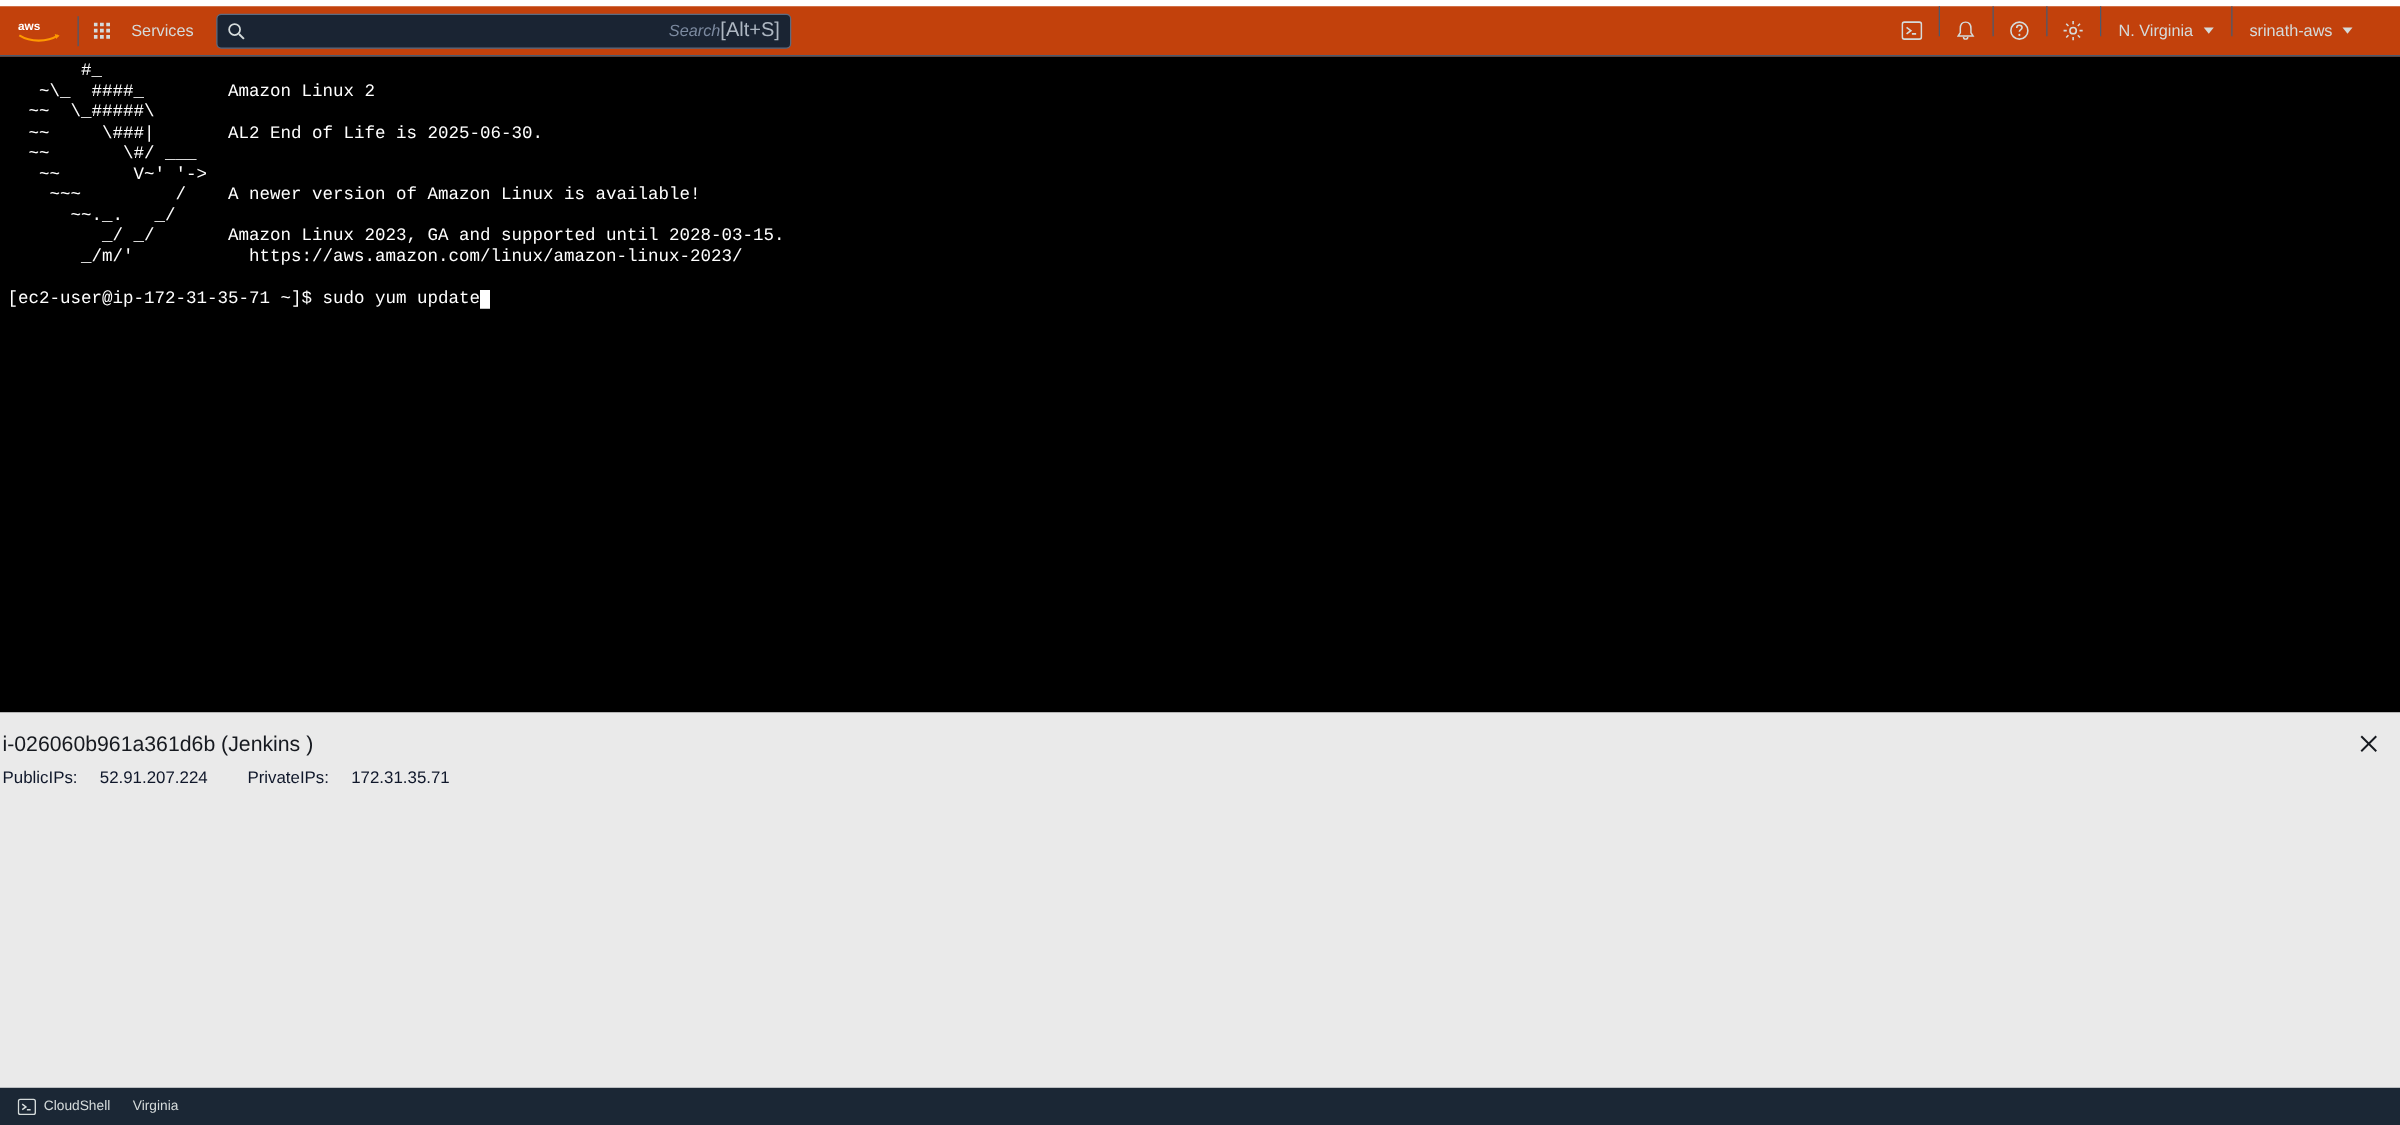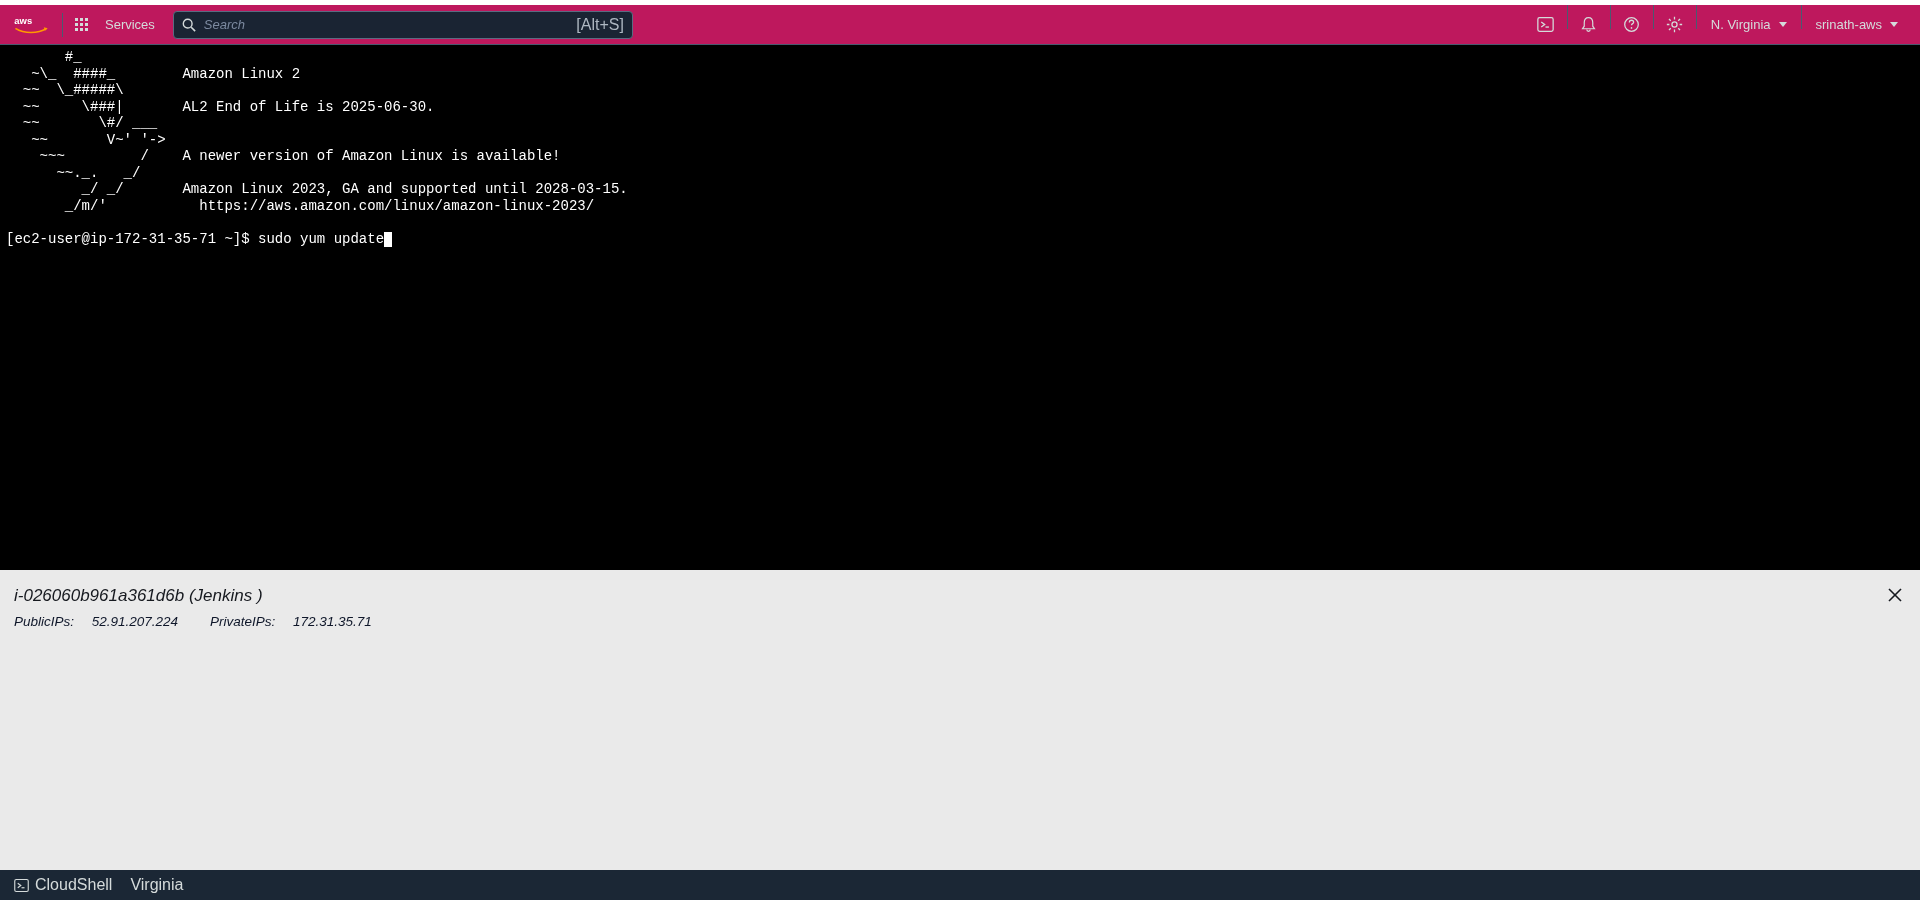--- a/index.html
+++ b/index.html
@@ -2,45 +2,46 @@
 <html><head>
 <meta charset="utf-8">
 <style>
   * { margin: 0; padding: 0; box-sizing: border-box; }
   html, body { width: 100%; height: 100%; font-family: "Amazon Ember", "Helvetica Neue", Arial, sans-serif; overflow: hidden; }
   body { display: flex; flex-direction: column; height: 900px; background: #fff; }
 
   
   .topbar {
     height: 40px;
-    background: #be185d;
+    background: #c2410c;
     display: flex;
     align-items: center;
     color: #d5dbdb;
     font-size: 13px;
-    padding: 0 8px 0 0;
+    padding: 0 24px 0 0;
     border-bottom: 1px solid #4a5a70;
     position: relative;
     z-index: 10;
   }
   .topbar .segment { display: flex; align-items: center; height: 100%; }
   .divider { width: 1px; height: 24px; background: #4a5a70; margin: 0 0; }
   .logo-cell { padding: 0 14px; display:flex; align-items:center; }
   .services-btn { display:flex; align-items:center; gap:16px; padding:0 12px; height:100%; cursor:pointer; }
 
   .search-wrap { margin-left: 6px; }
   .search-box {
     display:flex; align-items:center;
     width: 460px; height: 28px;
     background: #1a2433;
     border: 1px solid #5a6b82;
     border-radius: 4px;
     padding: 0 8px;
     color:#8a97a8;
     font-size:13px;
+    text-align:right;
   }
   .search-box .magnifier { margin-right:8px; flex-shrink:0; }
   .search-box .search-text { flex:1; font-style: italic; color:#7c8aa0; }
   .search-box .shortcut { color:#aeb7c2; font-size:16px; }
 
   .topbar-right { margin-left:auto; display:flex; align-items:flex-start; height:100%; }
   .icon-btn { width:42px; height:100%; display:flex; align-items:center; justify-content:center; cursor:pointer; }
   .text-btn { padding:0 14px; height:100%; display:flex; align-items:center; gap:4px; cursor:pointer; white-space:nowrap; }
   .caret-down { width:0;height:0;border-left:4px solid transparent;border-right:4px solid transparent;border-top:5px solid #d5dbdb; margin-left:4px; }
 
@@ -66,41 +67,40 @@
     height: 1.05em;
     background:#fff;
     vertical-align: text-bottom;
     margin-left:0;
   }
 
   
   .instance-panel {
     background:#eaeaea;
     color:#16191f;
-    padding: 16px 18px 18px 14px;
+    padding: 16px 18px 18px 2px;
     position:relative;
     flex:1;
-    font-style:italic;
   }
   .instance-panel .title { font-size:17px; font-weight:400; color:#16191f; }
   .instance-panel .ips { margin-top:8px; font-size:13.5px; color:#0f172a; }
   .instance-panel .ips span { margin-right:14px; }
   .instance-panel .close {
     position:absolute; top:14px; right:14px; cursor:pointer;
     width:22px; height:22px; display:flex; align-items:center; justify-content:center;
   }
 
   
   .footer {
     height: 30px;
     background:#1b2735;
     color:#d5dbdb;
     display:flex;
     align-items:center;
-    font-size:16px;
+    font-size:11px;
     padding:0 14px;
   }
   .footer-left { display:flex; align-items:center; gap:18px; }
   .footer-left .cs { display:flex; align-items:center; gap:6px; cursor:pointer; }
   .footer-left .fb { cursor:pointer; }
   .footer-right { margin-left:auto; display:flex; align-items:center; gap:20px; }
   .footer-right a { color:#d5dbdb; text-decoration:none; cursor:pointer; }
   .footer-right .copyright { color:#c6cdd4; }
 
   svg { display:block; }

